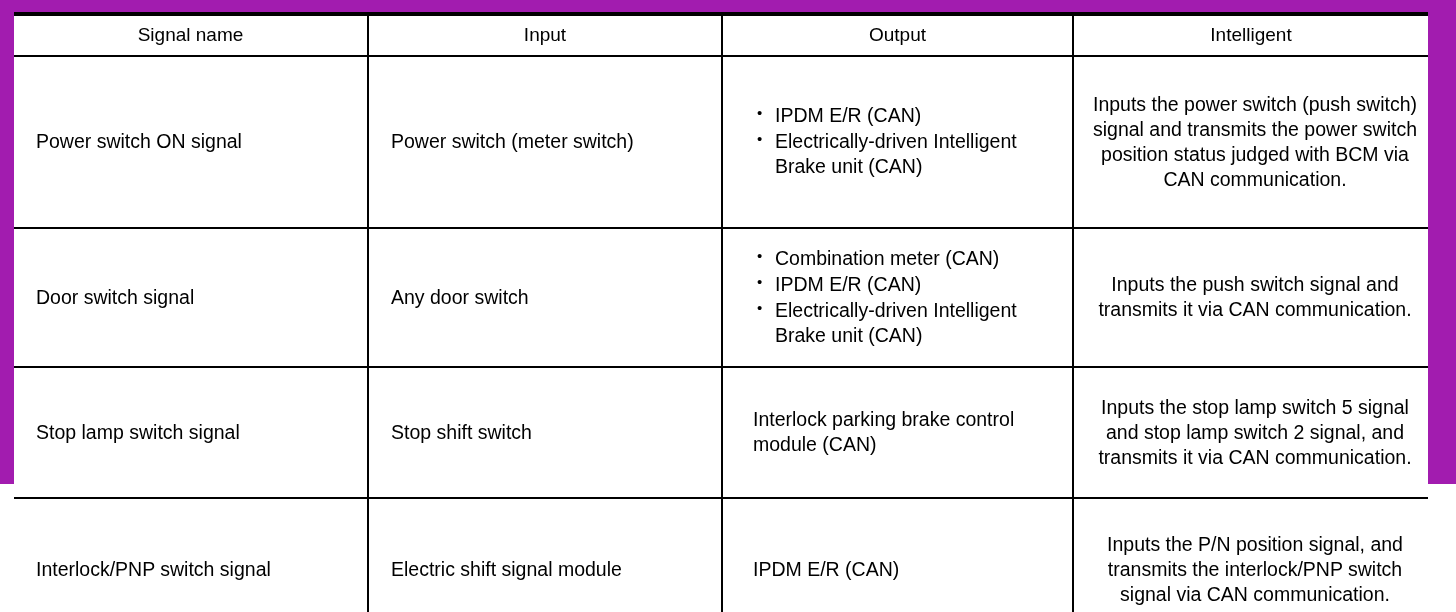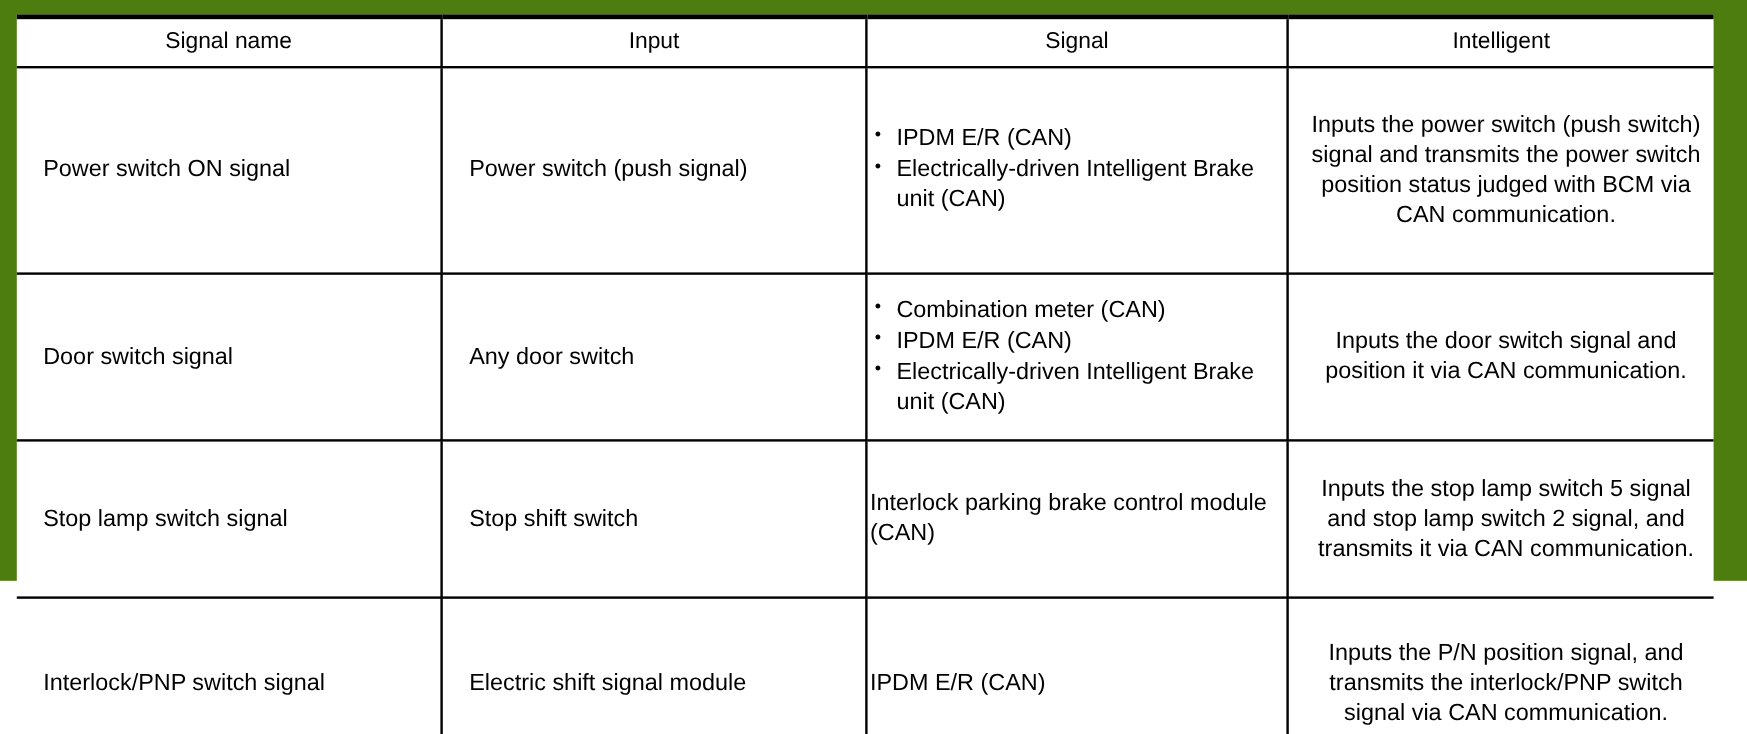--- a/index.html
+++ b/index.html
@@ -12,21 +12,21 @@
     height: 612px;
     font-family: "Liberation Sans", sans-serif;
     color: #000000;
     overflow: hidden;
   }
 
   .page {
     position: relative;
     width: 1456px;
     height: 484px;
-    background: #4d7c0f;
+    background: #a21caf;
   }
 
   .signal-table {
     position: absolute;
     left: 14px;
     top: 12px;
     width: 1414px;
     border-collapse: collapse;
     table-layout: fixed;
     background: #ffffff;
@@ -77,21 +77,21 @@
   .col-input       { width: 354px; }
   .col-output      { width: 351px; }
   .col-description { width: 355px; }
 
   td.cell-signal,
   td.cell-input {
     padding-left: 22px;
     text-align: left;
   }
   td.cell-output {
-    padding-left: 2px;
+    padding-left: 30px;
     text-align: left;
   }
   td.cell-description {
     padding-left: 18px;
     padding-right: 10px;
     text-align: center;
     vertical-align: middle;
   }
 
   
@@ -134,33 +134,33 @@
       <col class="col-signal">
       <col class="col-input">
       <col class="col-output">
       <col class="col-description">
     </colgroup>
 
     <thead>
       <tr>
         <th>Signal name</th>
         <th>Input</th>
-        <th>Signal</th>
+        <th>Output</th>
         <th>Intelligent</th>
       </tr>
     </thead>
 
     <tbody>
 
       <tr class="row-h1">
         <td class="cell-signal">
           <span class="plain-text">Power switch ON signal</span>
         </td>
         <td class="cell-input">
-          <span class="plain-text">Power switch (push signal)</span>
+          <span class="plain-text">Power switch (meter switch)</span>
         </td>
         <td class="cell-output">
           <ul class="bullets">
             <li>
               <span>IPDM E/R (CAN)</span>
             </li>
             <li>
               <span>Electrically-driven Intelligent Brake unit (CAN)</span>
             </li>
           </ul>
@@ -184,21 +184,21 @@
             </li>
             <li>
               <span>IPDM E/R (CAN)</span>
             </li>
             <li>
               <span>Electrically-driven Intelligent Brake unit (CAN)</span>
             </li>
           </ul>
         </td>
         <td class="cell-description">
-          <span class="desc-text">Inputs the door switch signal and position it via CAN communication.</span>
+          <span class="desc-text">Inputs the push switch signal and transmits it via CAN communication.</span>
         </td>
       </tr>
 
       <tr class="row-h3">
         <td class="cell-signal">
           <span class="plain-text">Stop lamp switch signal</span>
         </td>
         <td class="cell-input">
           <span class="plain-text">Stop shift switch</span>
         </td>

